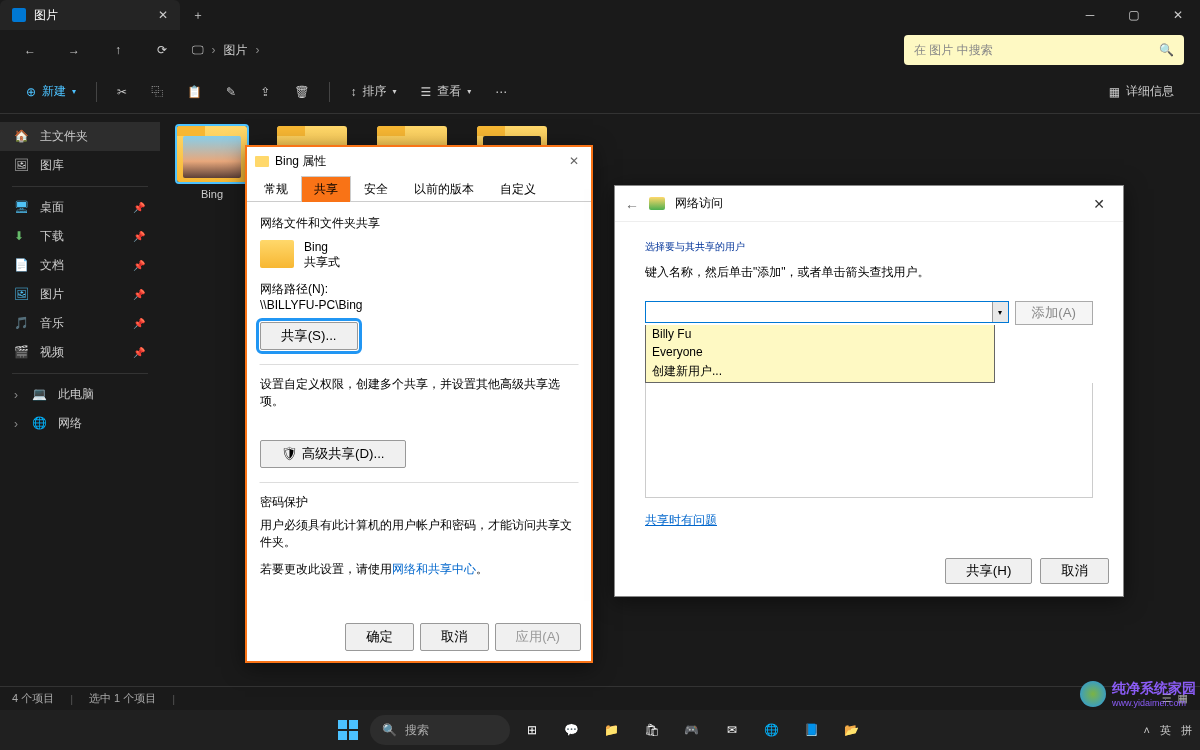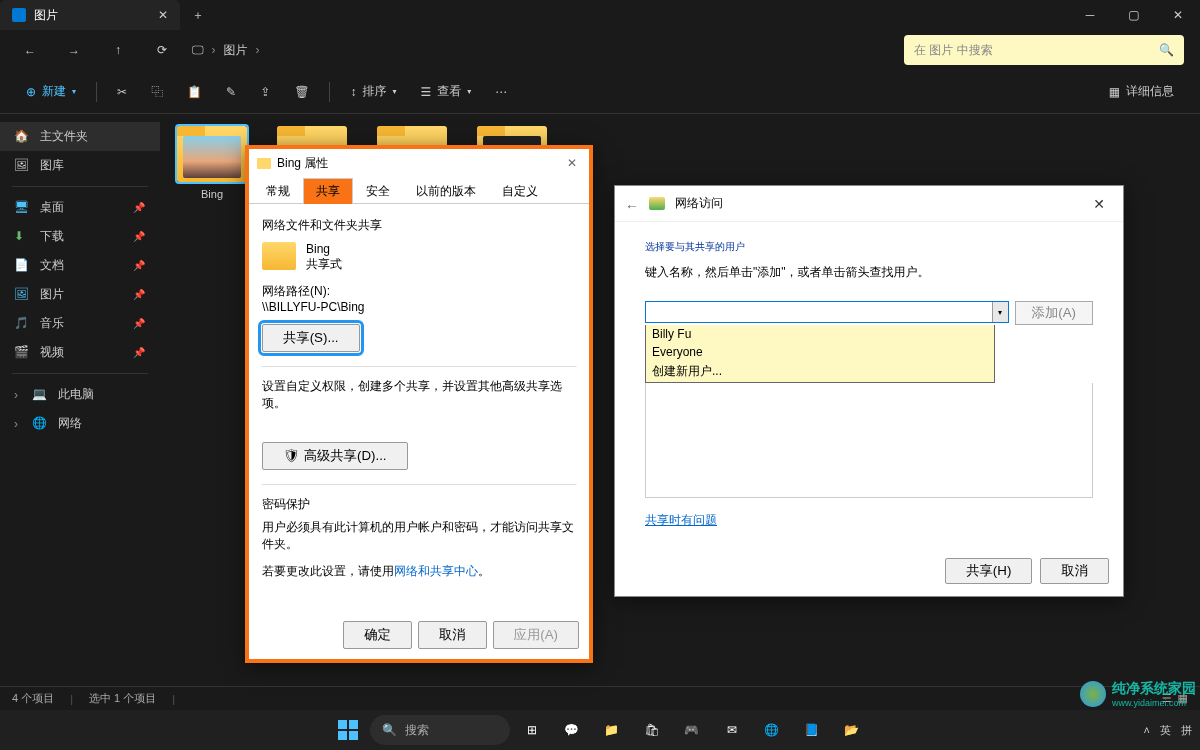--- a/index.html
+++ b/index.html
@@ -46,21 +46,21 @@
 .folder-icon::before { content: ''; position: absolute; top: 0; left: 0; width: 28px; height: 10px; background: #f7b733; border-radius: 3px 0 0 0; }
 .folder-thumb { position: absolute; inset: 10px 6px 4px; border-radius: 2px; }
 .folder-label { color: #ccc; font-size: 11px; }
 
 
 .statusbar { height: 24px; background: #1a1a1a; display: flex; align-items: center; padding: 0 12px; color: #aaa; gap: 16px; font-size: 11px; border-top: 1px solid #333; }
 .status-sep { color: #555; }
 .statusbar .view-icons { margin-left: auto; display: flex; gap: 6px; }
 
 
-.props-dialog { position: absolute; left: 245px; top: 145px; width: 348px; height: 518px; background: #fff; border: 4px solid #f97316; color: #000; font-size: 12px; box-shadow: 0 4px 20px rgba(0,0,0,0.5); }
+.props-dialog { position: absolute; left: 245px; top: 145px; width: 348px; height: 518px; background: #fff; border: 2px solid #f97316; color: #000; font-size: 12px; box-shadow: 0 4px 20px rgba(0,0,0,0.5); }
 .props-title { height: 28px; display: flex; align-items: center; padding: 0 8px; gap: 6px; }
 .props-title-icon { width: 14px; height: 11px; background: #ffd86b; border-radius: 1px; }
 .props-close { margin-left: auto; color: #666; cursor: pointer; padding: 4px; }
 .props-tabs { display: flex; border-bottom: 1px solid #ccc; padding: 0 4px; }
 .props-tab { padding: 4px 12px; border: 1px solid transparent; border-bottom: none; position: relative; top: 1px; }
 .props-tab.active { border-color: #ccc; background: #f97316; }
 .props-body { padding: 12px; }
 .props-section { border: 1px solid transparent; padding-bottom: 14px; border-bottom: 1px solid #ddd; margin-bottom: 10px; }
 .props-section:last-of-type { border-bottom: none; }
 .props-row { display: flex; gap: 10px; align-items: flex-start; margin-bottom: 4px; }
@@ -90,21 +90,21 @@
 .net-list { border: 1px solid #ccc; border-top: none; height: 115px; }
 .net-link { color: #0066cc; text-decoration: underline; margin-top: 14px; display: inline-block; }
 .net-footer { position: absolute; bottom: 12px; right: 14px; display: flex; gap: 8px; }
 .net-btn { padding: 3px 20px; border: 1px solid #999; background: #f0f0f0; border-radius: 2px; }
 
 
 .taskbar { position: absolute; bottom: 0; left: 0; right: 0; height: 40px; background: #202020; display: flex; align-items: center; justify-content: center; gap: 4px; }
 .task-item { width: 36px; height: 36px; display: flex; align-items: center; justify-content: center; border-radius: 4px; }
 .task-search { width: 140px; height: 30px; background: #2d2d2d; border-radius: 15px; display: flex; align-items: center; padding: 0 12px; gap: 8px; color: #aaa; }
 .task-right { position: absolute; right: 8px; display: flex; align-items: center; gap: 10px; color: #ccc; font-size: 11px; }
-.watermark { position: absolute; right: 4px; bottom: 42px; display: flex; align-items: center; gap: 6px; color: #14b8a6; font-size: 14px; font-weight: bold; }
+.watermark { position: absolute; right: 4px; bottom: 42px; display: flex; align-items: center; gap: 6px; color: #8b5cf6; font-size: 14px; font-weight: bold; }
 .watermark-logo { width: 26px; height: 26px; background: radial-gradient(circle,#7cb342,#2196f3); border-radius: 50%; }
 
 svg { display: block; }
 </style>
 </head>
 <body>
 
 <div class="titlebar">
   <div class="tab">
     <div class="tab-icon"></div>

